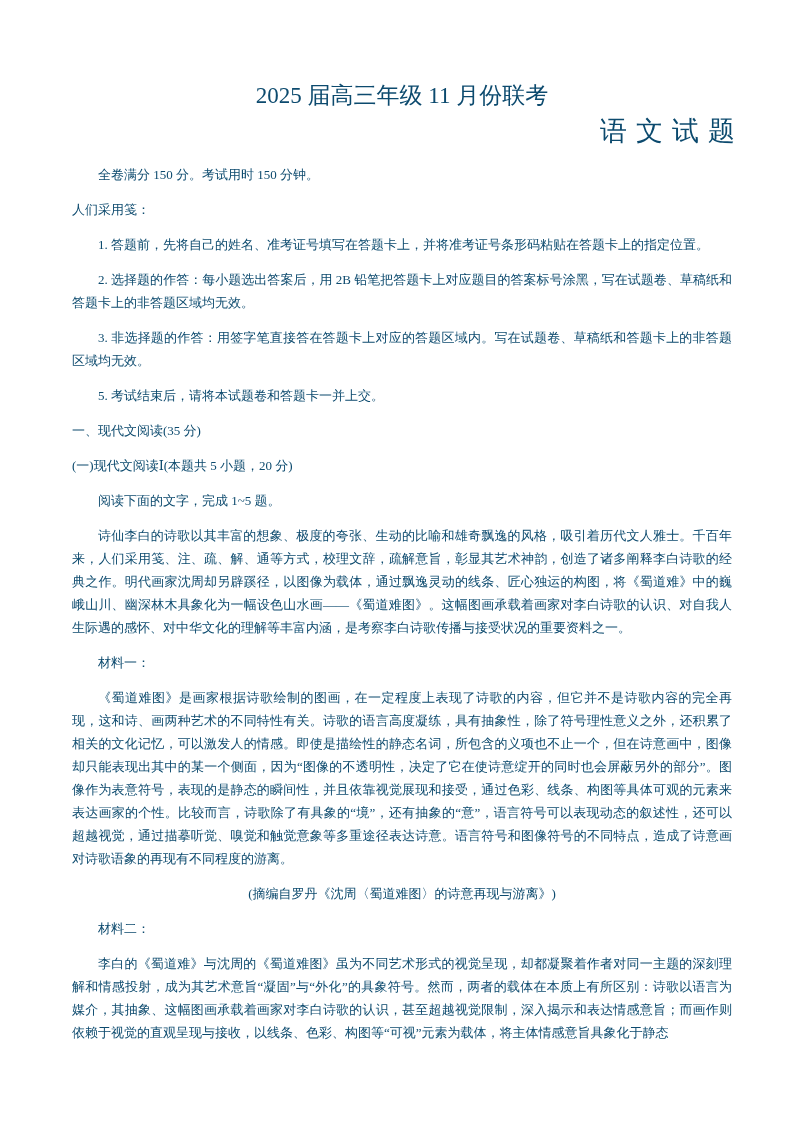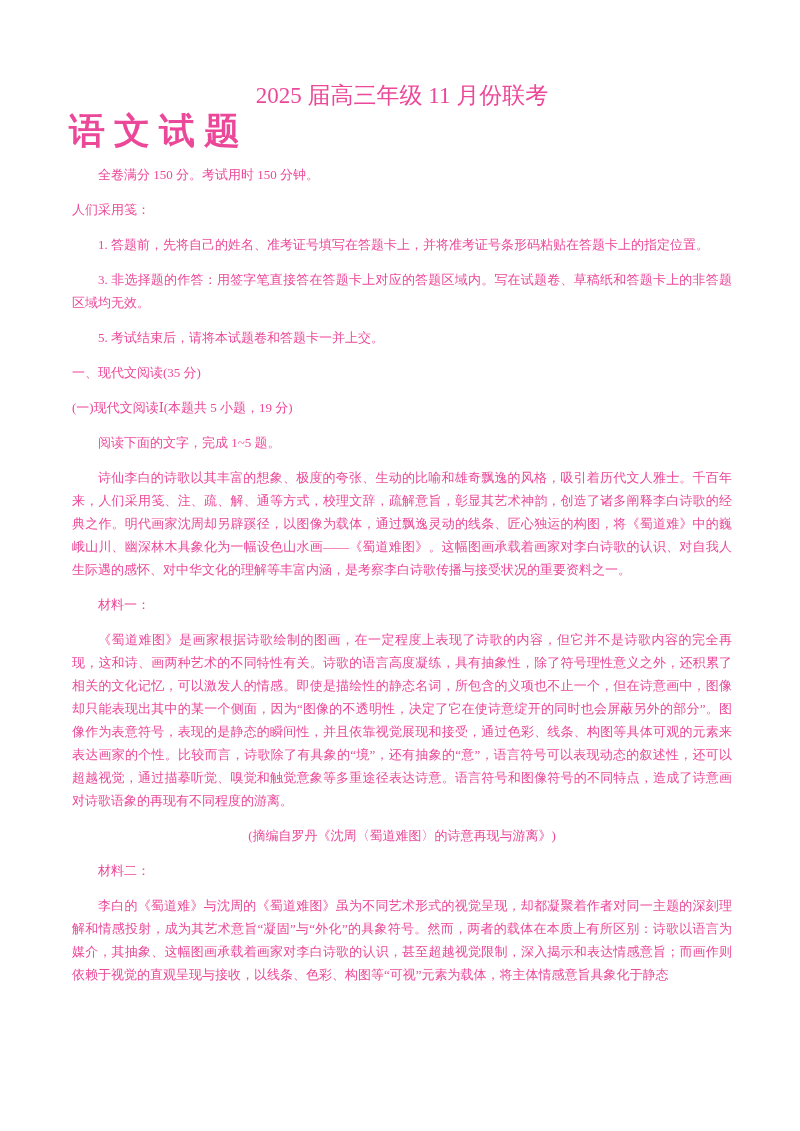--- a/index.html
+++ b/index.html
@@ -7,39 +7,39 @@
     padding: 0;
     background: #ffffff;
   }
   .page {
     position: relative;
     width: 800px;
     height: 1131px;
     background: #ffffff;
     overflow: hidden;
     font-family: "Liberation Serif", "DejaVu Serif", serif;
-    color: #ec4899;
+    color: #0c4a6e;
   }
   .inner {
     padding: 80px 56px 0 60px;
   }
   .title1 {
     font-size: 23px;
     line-height: 31px;
     text-align: center;
     font-weight: 500;
     margin: 0;
   }
   .title2 {
-    font-size: 36px;
+    font-size: 27px;
     line-height: 40px;
     letter-spacing: 9px;
     text-indent: 9px; 
-    text-align: left;
-    font-weight: 700;
+    text-align: right;
+    font-weight: 400;
     margin: 0 0 4px 0;
   }
   p {
     margin: 12px;
     font-size: 13px;
     line-height: 23px;
     text-align: justify;
     text-justify: inter-ideograph;
   }
   .indent { text-indent: 2em; }
@@ -50,25 +50,26 @@
 
 <div class="page">
   <div class="inner">
 
     <p class="title1">2025 届高三年级 11 月份联考</p>
     <p class="title2">语文试题</p>
 
     <p class="indent">全卷满分 150 分。考试用时 150 分钟。</p>
     <p>人们采用笺：</p>
     <p class="indent">1. 答题前，先将自己的姓名、准考证号填写在答题卡上，并将准考证号条形码粘贴在答题卡上的指定位置。</p>
+    <p class="indent">2. 选择题的作答：每小题选出答案后，用 2B 铅笔把答题卡上对应题目的答案标号涂黑，写在试题卷、草稿纸和答题卡上的非答题区域均无效。</p>
     <p class="indent">3. 非选择题的作答：用签字笔直接答在答题卡上对应的答题区域内。写在试题卷、草稿纸和答题卡上的非答题区域均无效。</p>
     <p class="indent">5. 考试结束后，请将本试题卷和答题卡一并上交。</p>
 
     <p>一、现代文阅读(35 分)</p>
-    <p>(一)现代文阅读Ⅰ(本题共 5 小题，19 分)</p>
+    <p>(一)现代文阅读Ⅰ(本题共 5 小题，20 分)</p>
     <p class="indent">阅读下面的文字，完成 1~5 题。</p>
 
     <p class="indent">诗仙李白的诗歌以其丰富的想象、极度的夸张、生动的比喻和雄奇飘逸的风格，吸引着历代文人雅士。千百年来，人们采用笺、注、疏、解、通等方式，校理文辞，疏解意旨，彰显其艺术神韵，创造了诸多阐释李白诗歌的经典之作。明代画家沈周却另辟蹊径，以图像为载体，通过飘逸灵动的线条、匠心独运的构图，将《蜀道难》中的巍峨山川、幽深林木具象化为一幅设色山水画——《蜀道难图》。这幅图画承载着画家对李白诗歌的认识、对自我人生际遇的感怀、对中华文化的理解等丰富内涵，是考察李白诗歌传播与接受状况的重要资料之一。</p>
     <p class="indent">材料一：</p>
     <p class="indent">《蜀道难图》是画家根据诗歌绘制的图画，在一定程度上表现了诗歌的内容，但它并不是诗歌内容的完全再现，这和诗、画两种艺术的不同特性有关。诗歌的语言高度凝练，具有抽象性，除了符号理性意义之外，还积累了相关的文化记忆，可以激发人的情感。即使是描绘性的静态名词，所包含的义项也不止一个，但在诗意画中，图像却只能表现出其中的某一个侧面，因为“图像的不透明性，决定了它在使诗意绽开的同时也会屏蔽另外的部分”。图像作为表意符号，表现的是静态的瞬间性，并且依靠视觉展现和接受，通过色彩、线条、构图等具体可观的元素来表达画家的个性。比较而言，诗歌除了有具象的“境”，还有抽象的“意”，语言符号可以表现动态的叙述性，还可以超越视觉，通过描摹听觉、嗅觉和触觉意象等多重途径表达诗意。语言符号和图像符号的不同特点，造成了诗意画对诗歌语象的再现有不同程度的游离。</p>
     <p class="right">(摘编自罗丹《沈周〈蜀道难图〉的诗意再现与游离》)</p>
 
     <p class="indent">材料二：</p>
     <p class="indent">李白的《蜀道难》与沈周的《蜀道难图》虽为不同艺术形式的视觉呈现，却都凝聚着作者对同一主题的深刻理解和情感投射，成为其艺术意旨“凝固”与“外化”的具象符号。然而，两者的载体在本质上有所区别：诗歌以语言为媒介，其抽象、这幅图画承载着画家对李白诗歌的认识，甚至超越视觉限制，深入揭示和表达情感意旨；而画作则依赖于视觉的直观呈现与接收，以线条、色彩、构图等“可视”元素为载体，将主体情感意旨具象化于静态</p>
 

